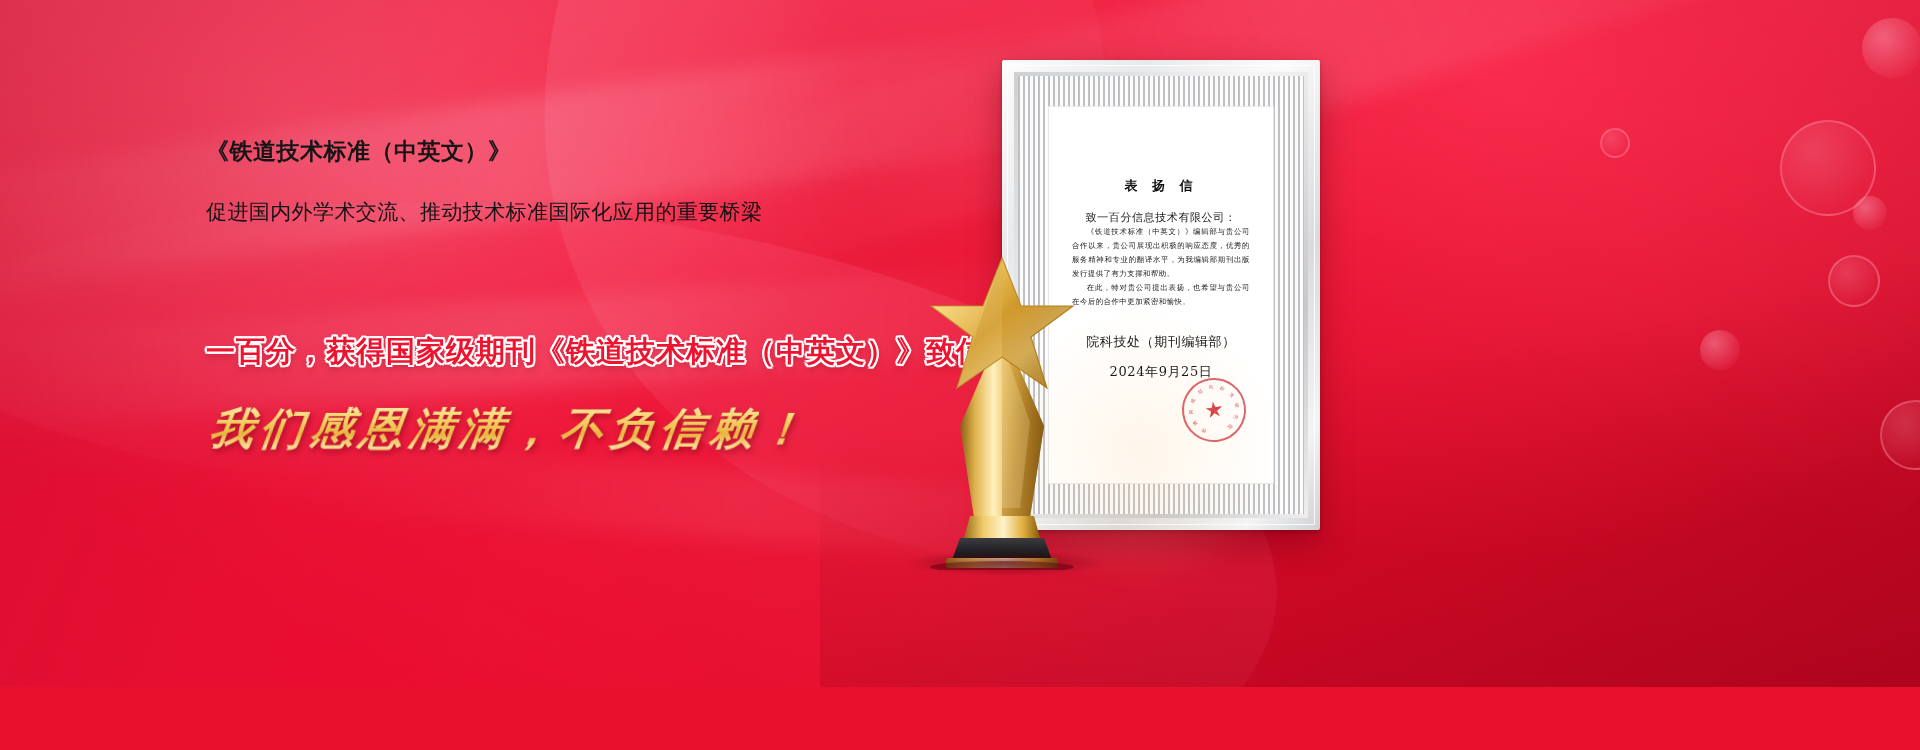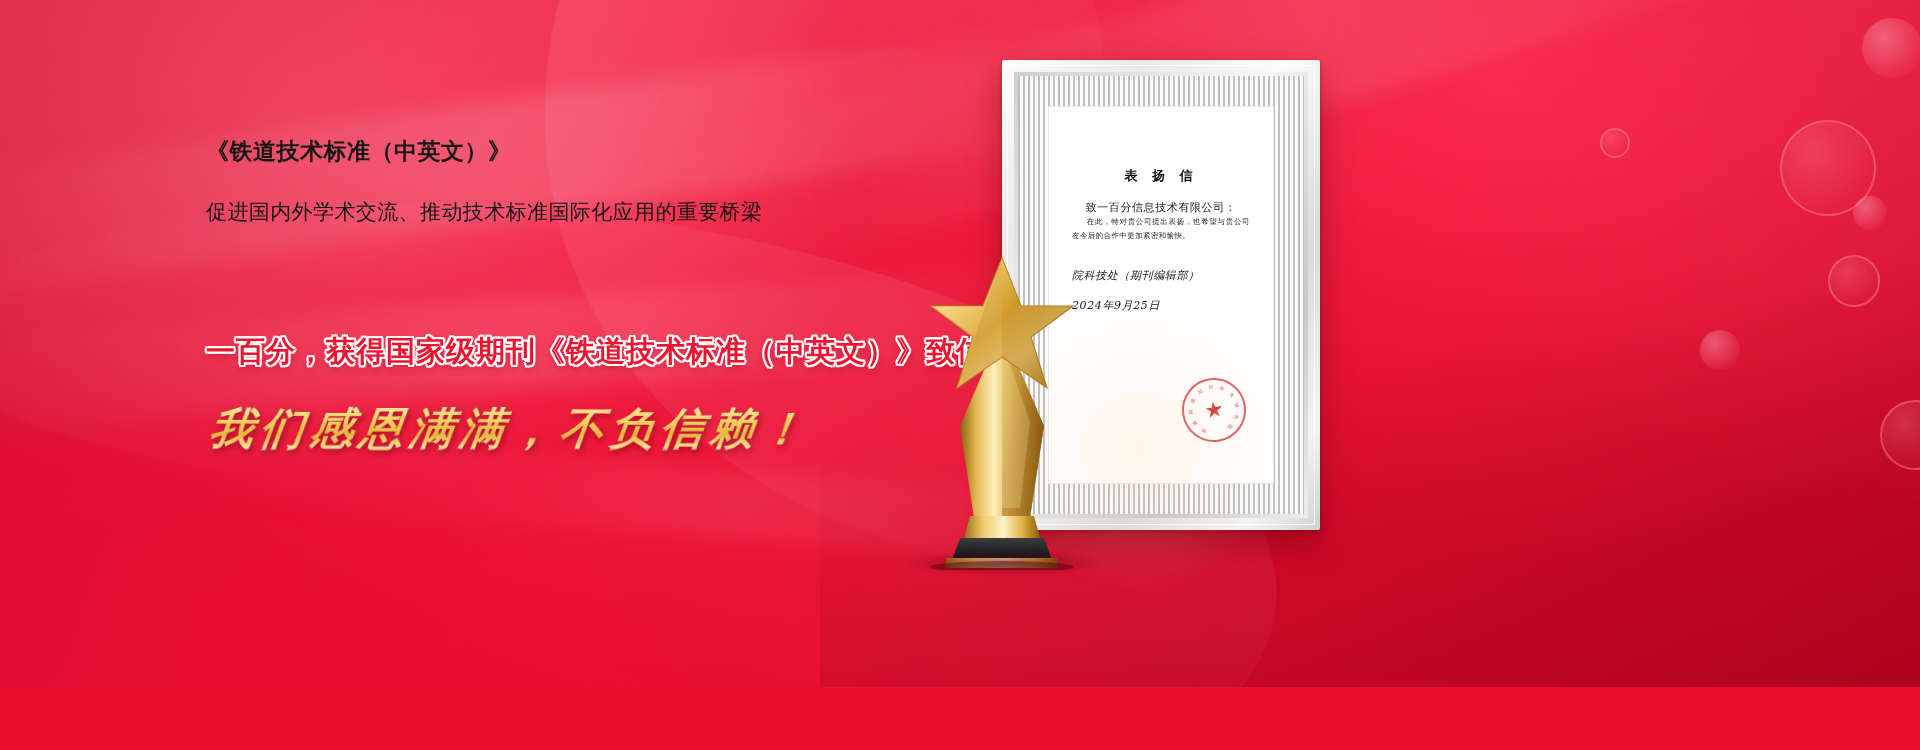--- a/index.html
+++ b/index.html
@@ -143,21 +143,21 @@
     position:absolute; left:16px; top:16px; right:16px; bottom:16px;
     background:
       repeating-linear-gradient(90deg, rgba(160,162,165,.55) 0 2px, rgba(255,255,255,.9) 2px 5px),
       #e3e4e6;
     padding:14px;
   }
   #paper {
     position:absolute; left:30px; top:30px; right:30px; bottom:30px;
     background:#ffffff;
     box-shadow:inset 0 0 0 1px #e7e7e7;
-    padding:35px 24px 18px 24px;
+    padding:45px 24px 18px 24px;
     overflow:hidden;
   }
   .cert-title {
     text-align:center;
     font-family:"DejaVu Serif","Liberation Serif",serif;
     font-size:13px; font-weight:bold; color:#111;
     letter-spacing:5px;
     margin:26px 0 16px 0;
   }
   .cert-to {
@@ -168,23 +168,23 @@
   }
   .cert-para {
     font-family:"DejaVu Serif","Liberation Serif",serif;
     font-size:7.4px; color:#1a1a1a; line-height:14px;
     text-align:justify; letter-spacing:.5px;
     text-indent:2em;
   }
   .cert-sign {
     margin-top:26px;
     font-family:"DejaVu Serif","Liberation Serif",serif;
-    font-size:11px; color:#1a1a1a; line-height:14px;
-    text-align:left; letter-spacing:.6px;
-    position:relative; z-index:1;font-style:italic;
+    font-size:13px; color:#1a1a1a; line-height:14px;
+    text-align:center; letter-spacing:.6px;
+    position:relative; z-index:1;
   }
   #seal {
     position:absolute; right:28px; bottom:42px;
     width:64px; height:64px; border-radius:50%;
     border:2.4px solid rgba(205,22,30,.80);
     opacity:.82;
     transform:rotate(-8deg);
     z-index:2;
     display:flex; align-items:center; justify-content:center;
   }
@@ -254,20 +254,21 @@
 
   <div id="headline">一百分，获得国家级期刊《铁道技术标准（中英文）》致信肯定!</div>
   <div id="slogan">我们感恩满满，不负信赖！</div>
 
   <div id="frame">
     <div class="frame-bevel"></div>
     <div id="mat">
       <div id="paper">
         <div class="cert-title">表 扬 信</div>
         <div class="cert-to">致一百分信息技术有限公司：</div>
+        <div class="cert-para">《铁道技术标准（中英文）》编辑部与贵公司合作以来，贵公司展现出积极的响应态度，优秀的服务精神和专业的翻译水平，为我编辑部期刊出版发行提供了有力支撑和帮助。</div>
         <div class="cert-para">在此，特对贵公司提出表扬，也希望与贵公司在今后的合作中更加紧密和愉快。</div>
         <div class="cert-sign">院科技处（期刊编辑部）</div>
         <div class="cert-sign" style="margin-top:16px">2024年9月25日</div>
         <div id="seal">
           <div class="seal-text">
               <span style="transform: translate(-13.1923px, 18.8405px) rotate(-145deg) translate(-50%, -50%);">铁</span>
               <span style="transform: translate(-20.6723px, 10.0825px) rotate(-116deg) translate(-50%, -50%);">路</span>
               <span style="transform: translate(-22.9685px, -1.20373px) rotate(-87deg) translate(-50%, -50%);">局</span>
               <span style="transform: translate(-19.5051px, -12.1881px) rotate(-58deg) translate(-50%, -50%);">规</span>
               <span style="transform: translate(-11.1506px, -20.1163px) rotate(-29deg) translate(-50%, -50%);">划</span>

